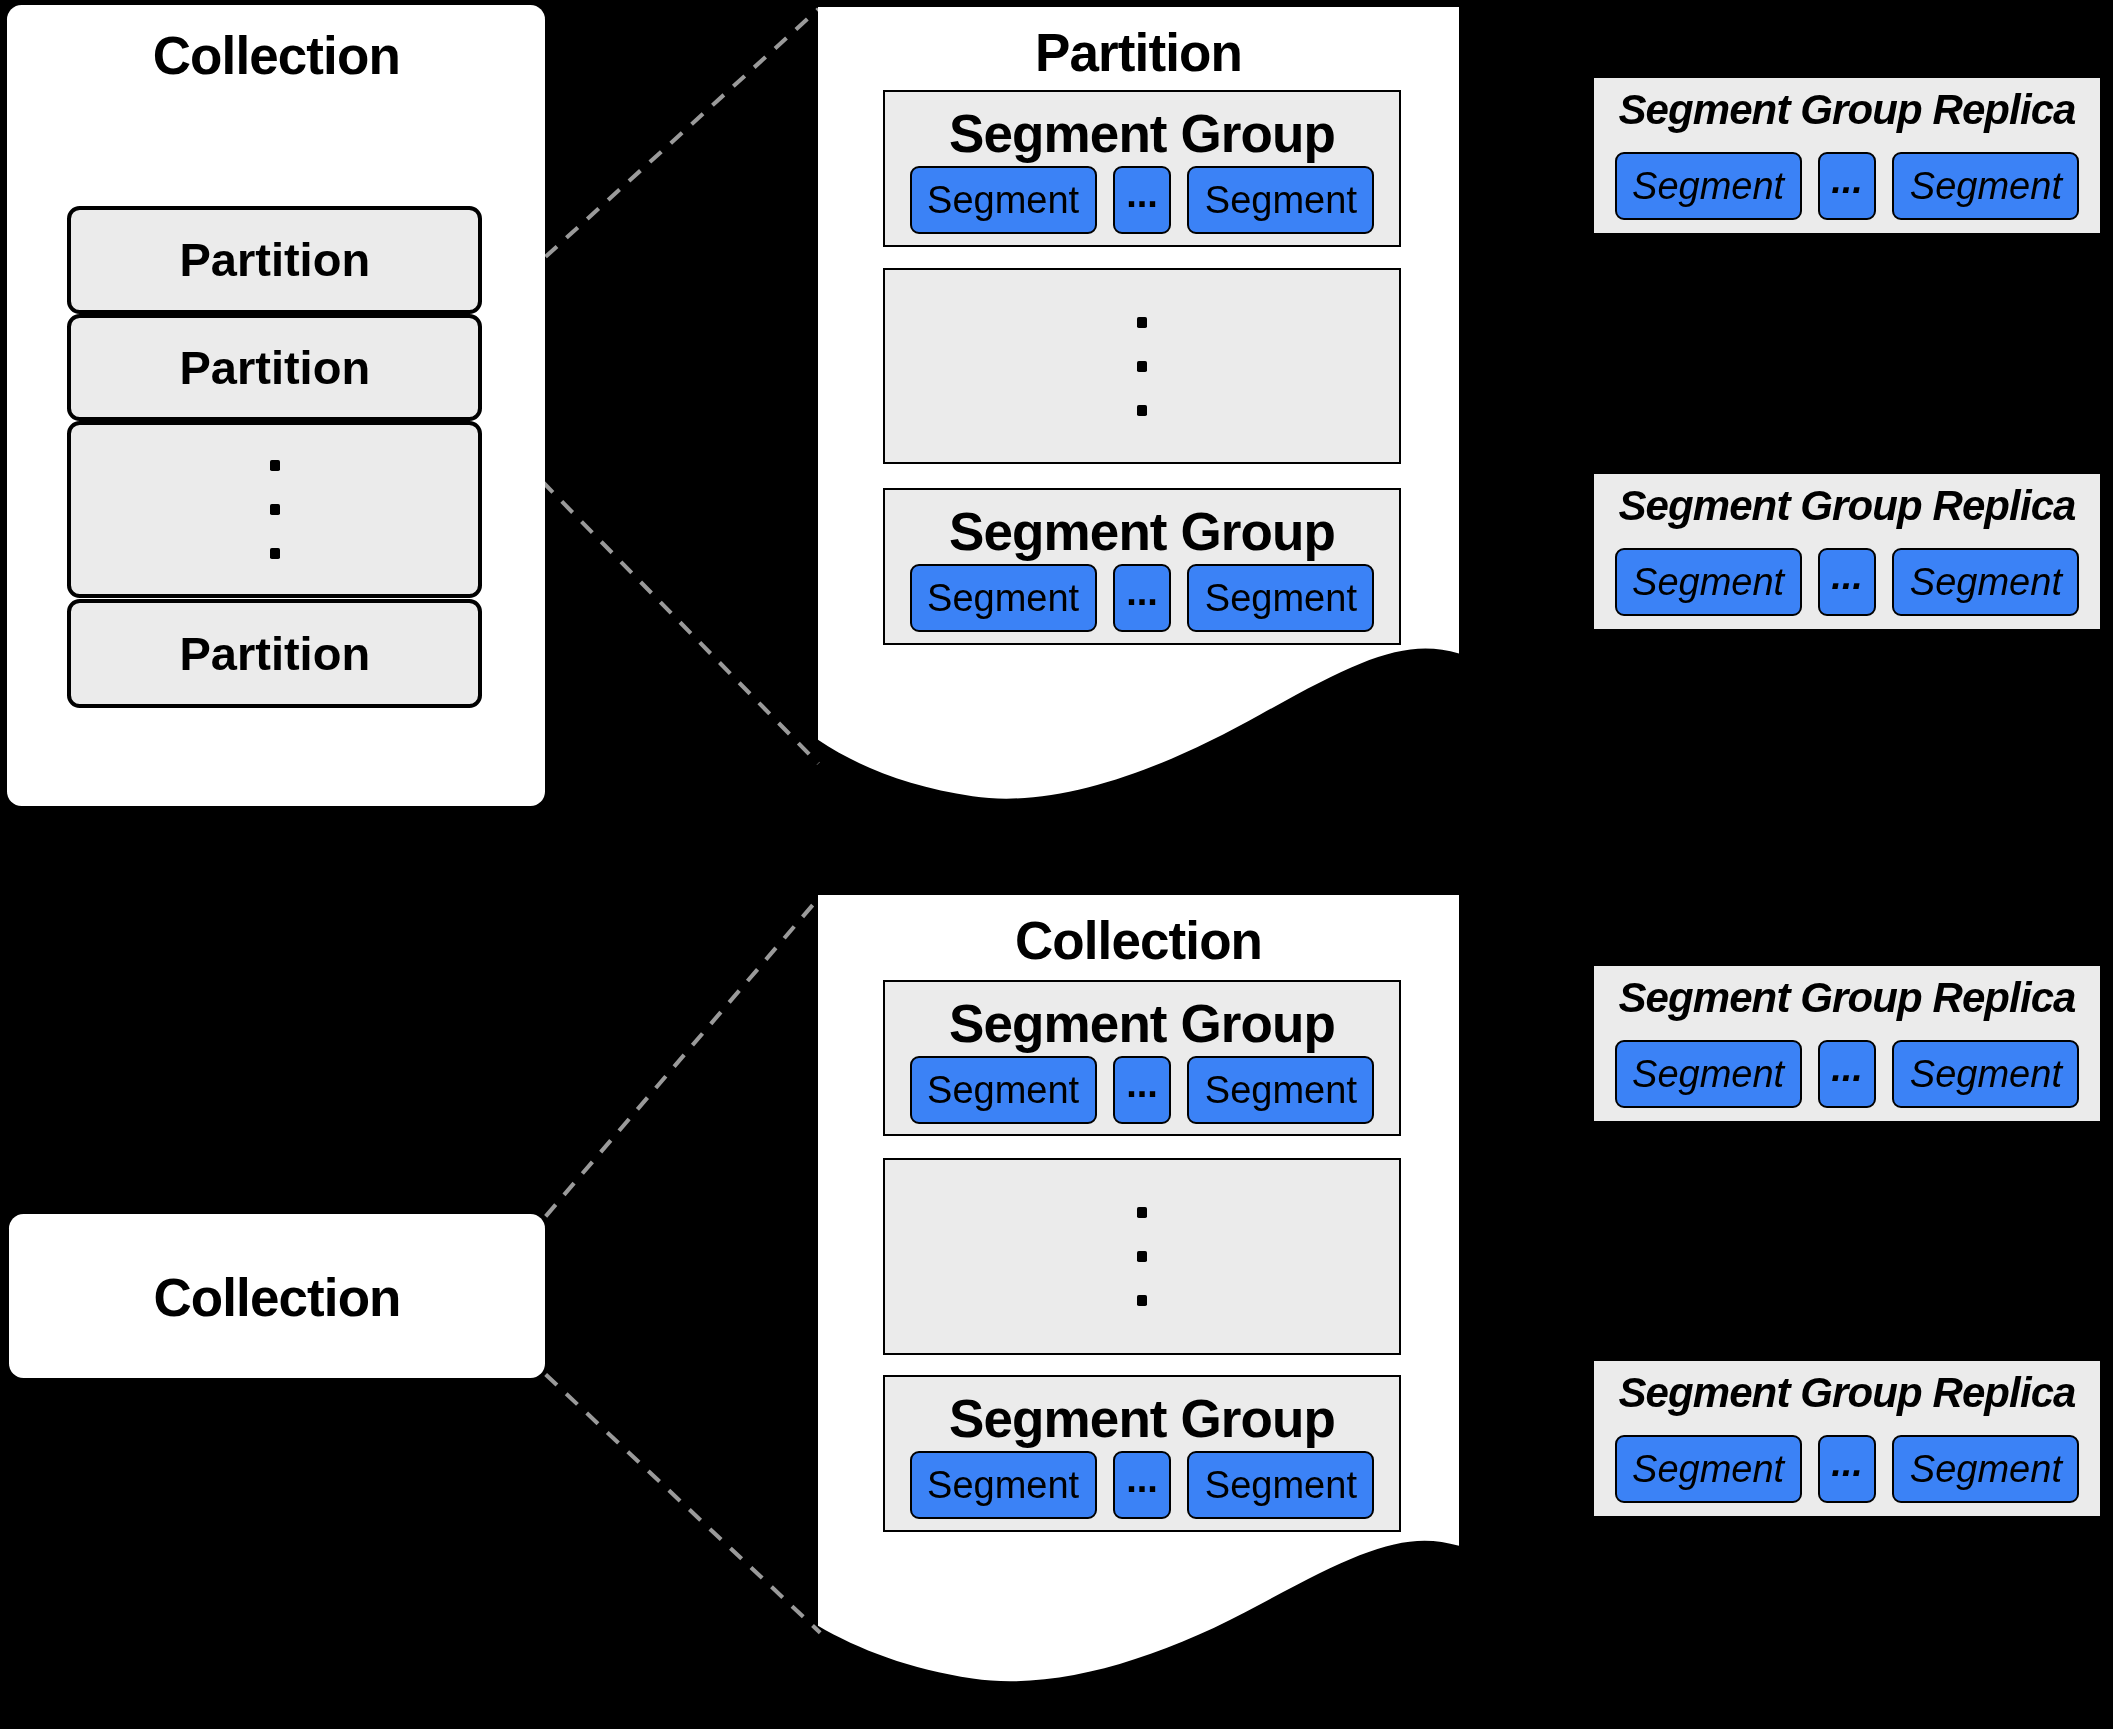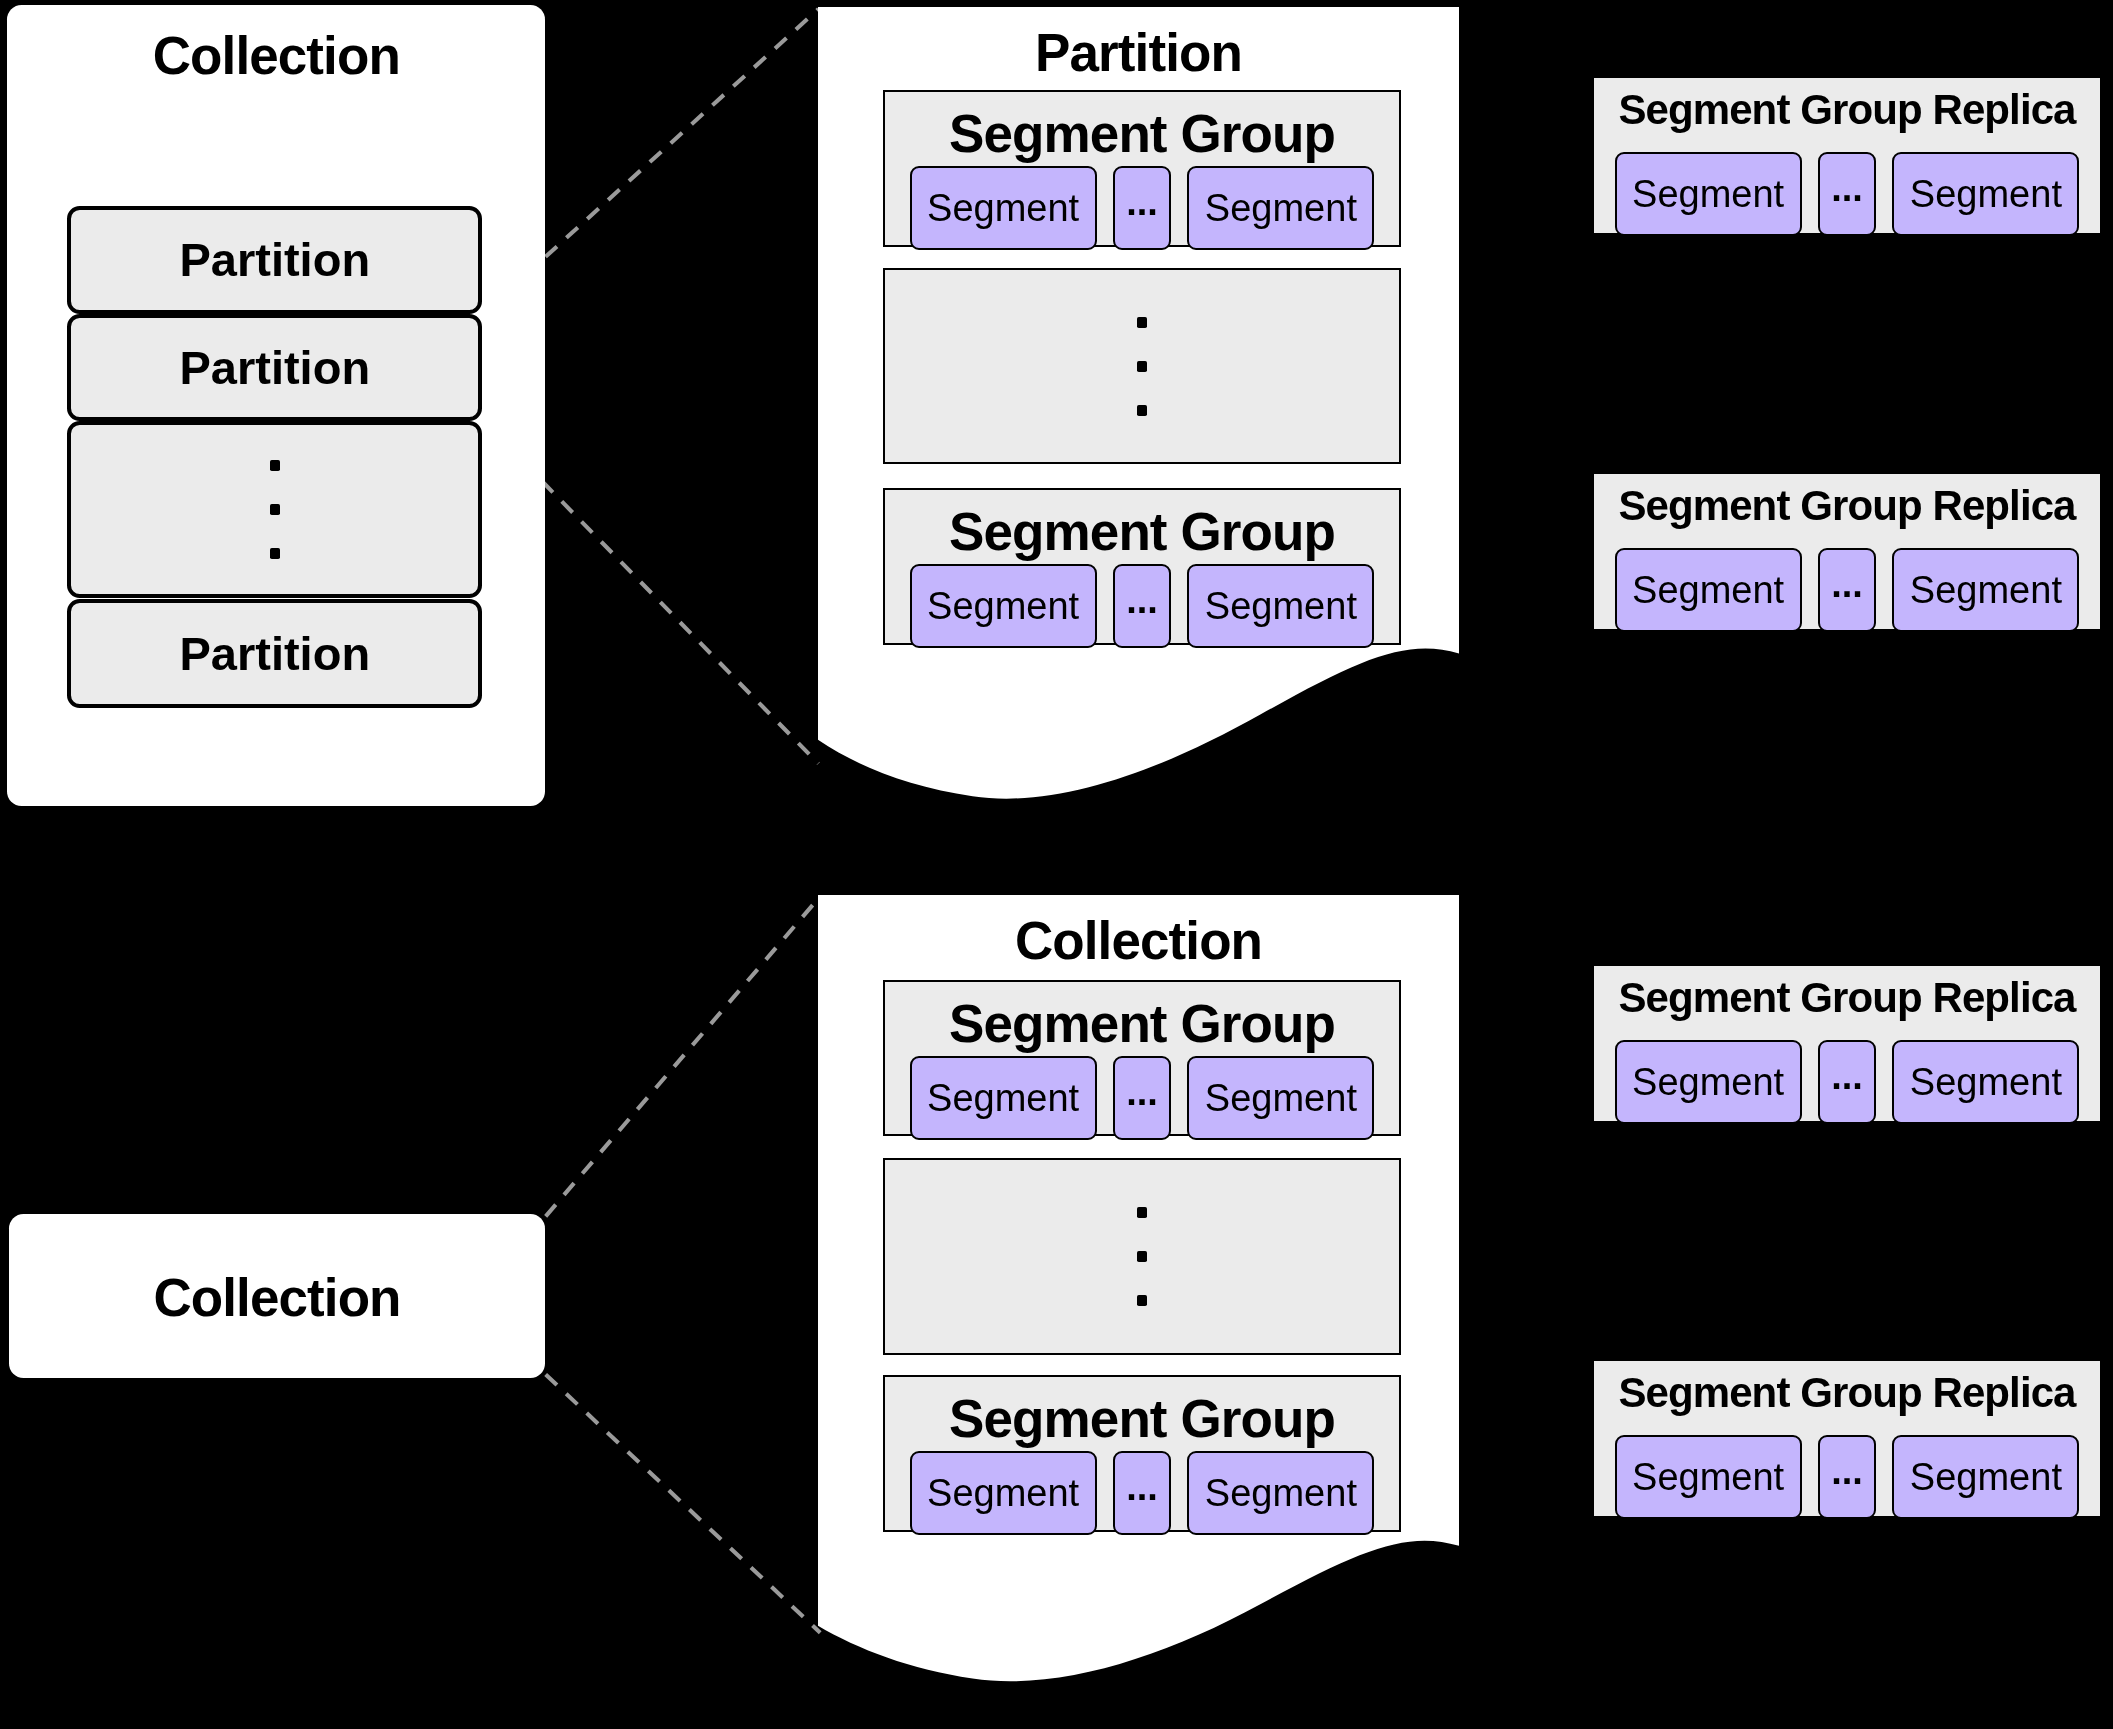--- a/index.html
+++ b/index.html
@@ -21,31 +21,31 @@
 
   
   .panel{position:absolute;width:641px;z-index:2;}
   .panel-bg{position:absolute;left:0;top:0;width:100%;height:100%;}
   .panel-bg path{fill:#ffffff;}
   .panel-title{position:absolute;left:0;right:0;top:14.5px;text-align:center;font-size:53px;font-weight:bold;letter-spacing:-0.9px;}
 
   .sg{position:absolute;left:65px;width:518px;background:#ebebeb;border:2.7px solid #000;box-sizing:border-box;}
   .sg-title{position:absolute;left:0;right:0;top:11px;text-align:center;font-size:53px;font-weight:bold;letter-spacing:-0.9px;}
   .seg-row{position:absolute;left:0;right:0;top:74px;display:flex;justify-content:center;gap:16.4px;}
-  .seg{width:187px;height:84px;background:#c4b5fd;border:2.7px solid #000;border-radius:9px;box-sizing:border-box;
+  .seg{width:187px;height:68px;background:#3b82f6;border:2.7px solid #000;border-radius:9px;box-sizing:border-box;
        display:flex;align-items:center;justify-content:center;font-size:38px;}
   .seg.dots{width:58px;font-weight:bold;}
   .seg.dots span{position:relative;top:-5.5px;}
 
   .vbox{display:flex;align-items:center;justify-content:center;}
   .vdots{display:flex;flex-direction:column;align-items:center;gap:33px;}
   .vdots i{display:block;width:10px;height:11px;background:#000;border-radius:1.8px;}
 
   
-  .replica{position:absolute;left:1594px;width:506px;height:155px;background:#ebebeb;z-index:2;}
+  .replica{position:absolute;left:1594px;width:506px;height:155px;background:#ebebeb;z-index:2;font-style:italic;}
   .rep-title{position:absolute;left:0;right:0;top:8.2px;text-align:center;font-size:42px;font-weight:bold;letter-spacing:-0.9px;}
 </style>
 </head>
 <body>
 
 <div class="stage">
 
   <svg class="connectors" width="2114" height="1729" viewBox="0 0 2325 1902">
     <line x1="531" y1="345" x2="900" y2="10"></line>
     <line x1="531" y1="463" x2="900" y2="840"></line>

